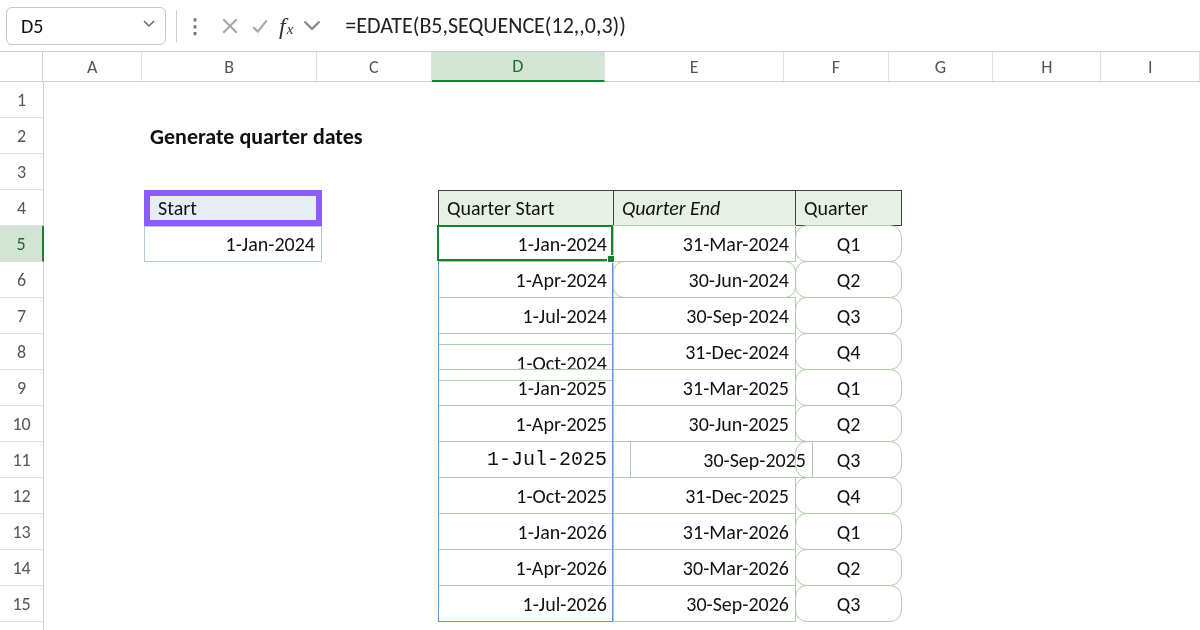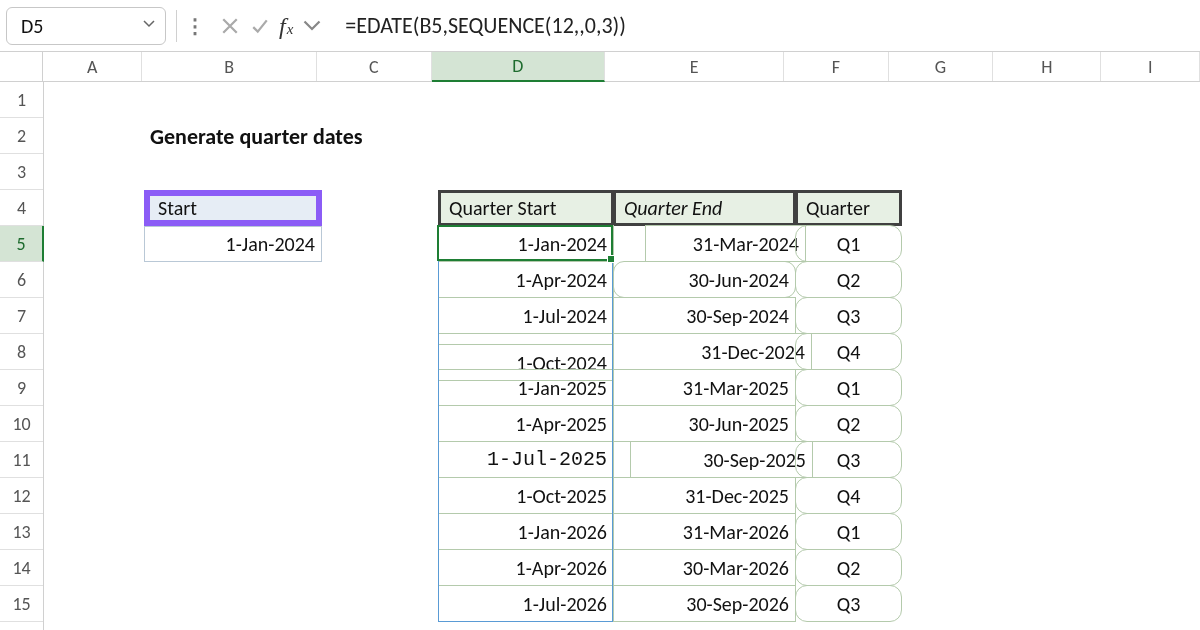--- a/index.html
+++ b/index.html
@@ -71,21 +71,21 @@
   .cell.center { justify-content: center; border-radius: 12px; }
 
   .hdr-blue {
     background: #e6edf5;
     border: 6px solid #8b5cf6;
     font-weight: normal;
     padding: 0 8px;
   }
   .hdr-green {
     background: #e7f0e4;
-    border: 3px solid #404040;
+    border: 1px solid #404040;
     padding: 0 8px;
   }
   .bordered { border: 1px solid #b9c8d6; }
   .bordered-g { border: 1px solid #b4caac; }
 
   .title { font-weight: bold; font-size: 22px; }
 
   .active-cell {
     position: absolute; border: 2px solid #1e7e34;
     pointer-events: none;
@@ -169,30 +169,30 @@
     </div>
 
   <div class="cells" id="cells">
       <div class="cell title " style="left: 100px; top: 36px; width: 394px; height: 36px;">Generate quarter dates</div>
       <div class="cell hdr-blue " style="left: 100px; top: 108px; width: 178px; height: 36px;">Start</div>
       <div class="cell bordered right right" style="left: 100px; top: 144px; width: 178px; height: 36px;">1-Jan-2024</div>
       <div class="cell hdr-green " style="left: 394px; top: 108px; width: 176px; height: 36px;">Quarter Start</div>
       <div class="cell hdr-green " style="left: 569px; top: 108px; width: 183px; height: 36px; font-style: italic;">Quarter End</div>
       <div class="cell hdr-green " style="left: 751px; top: 108px; width: 107px; height: 36px;">Quarter</div>
       <div class="cell bordered-g right right" style="left: 394px; top: 143px; width: 176px; height: 37px;">1-Jan-2024</div>
-      <div class="cell bordered-g right right" style="left: 601px; top: 143px; width: 161px; height: 37px; padding-left: 43px;">31-Mar-2024</div>
+      <div class="cell bordered-g right right" style="left: 569px; top: 143px; width: 183px; height: 37px; padding-left: 43px;">31-Mar-2024</div>
       <div class="cell bordered-g center center" style="left: 751px; top: 143px; width: 107px; height: 37px;">Q1</div>
       <div class="cell bordered-g right right" style="left: 394px; top: 179px; width: 176px; height: 37px;">1-Apr-2024</div>
       <div class="cell bordered-g right right" style="left: 569px; top: 179px; width: 183px; height: 37px; border-radius: 11px;">30-Jun-2024</div>
       <div class="cell bordered-g center center" style="left: 751px; top: 179px; width: 107px; height: 37px;">Q2</div>
       <div class="cell bordered-g right right" style="left: 394px; top: 215px; width: 176px; height: 37px;">1-Jul-2024</div>
       <div class="cell bordered-g right right" style="left: 569px; top: 215px; width: 183px; height: 37px;">30-Sep-2024</div>
       <div class="cell bordered-g center center" style="left: 751px; top: 215px; width: 107px; height: 37px;">Q3</div>
       <div class="cell bordered-g right right" style="left: 394px; top: 262px; width: 176px; height: 37px;">1-Oct-2024</div>
-      <div class="cell bordered-g right right" style="left: 569px; top: 251px; width: 199px; height: 37px;">31-Dec-2024</div>
+      <div class="cell bordered-g right right" style="left: 569px; top: 251px; width: 183px; height: 37px;">31-Dec-2024</div>
       <div class="cell bordered-g center center" style="left: 751px; top: 251px; width: 107px; height: 37px;">Q4</div>
       <div class="cell bordered-g right right" style="left: 394px; top: 287px; width: 176px; height: 37px;">1-Jan-2025</div>
       <div class="cell bordered-g right right" style="left: 569px; top: 287px; width: 183px; height: 37px;">31-Mar-2025</div>
       <div class="cell bordered-g center center" style="left: 751px; top: 287px; width: 107px; height: 37px;">Q1</div>
       <div class="cell bordered-g right right" style="left: 394px; top: 323px; width: 176px; height: 37px;">1-Apr-2025</div>
       <div class="cell bordered-g right right" style="left: 569px; top: 323px; width: 183px; height: 37px;">30-Jun-2025</div>
       <div class="cell bordered-g center center" style="left: 751px; top: 323px; width: 107px; height: 37px;">Q2</div>
       <div class="cell bordered-g right right" style="left: 394px; top: 359px; width: 176px; height: 37px; font-family: Liberation Mono, monospace;">1-Jul-2025</div>
       <div class="cell bordered-g right right" style="left: 569px; top: 359px; width: 183px; height: 37px; margin-left: 17px;">30-Sep-2025</div>
       <div class="cell bordered-g center center" style="left: 751px; top: 359px; width: 107px; height: 37px;">Q3</div>

